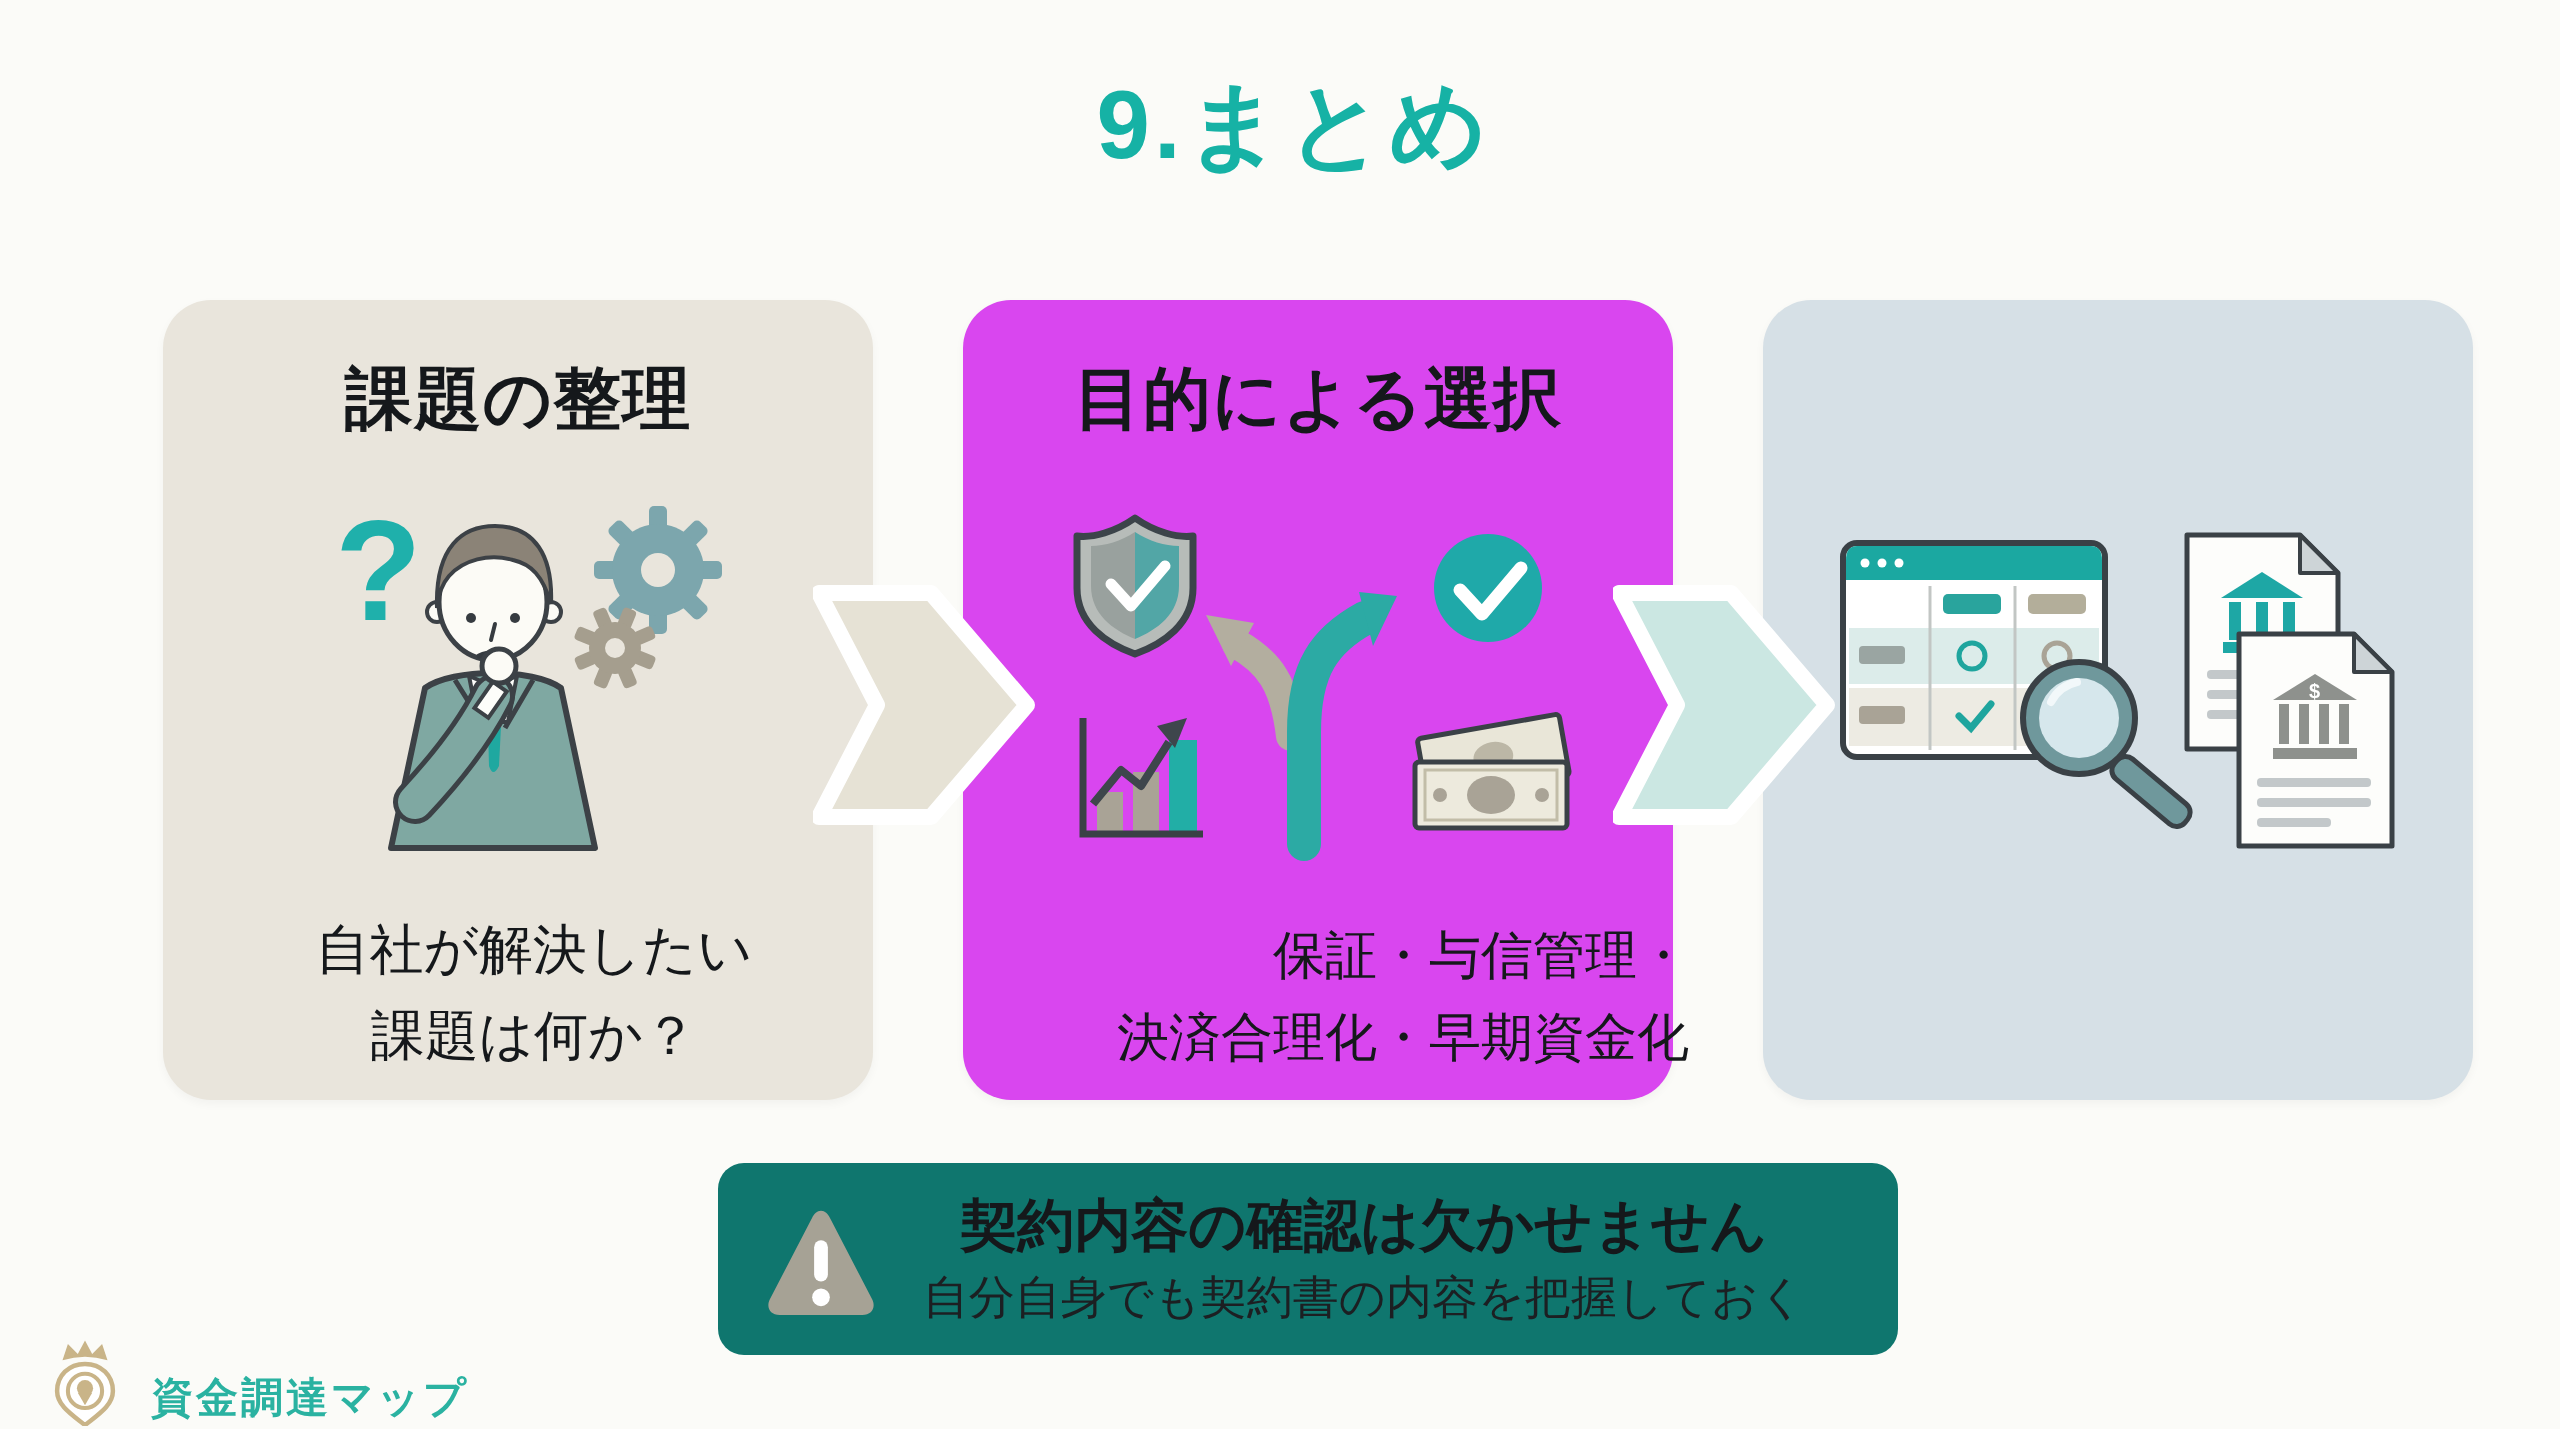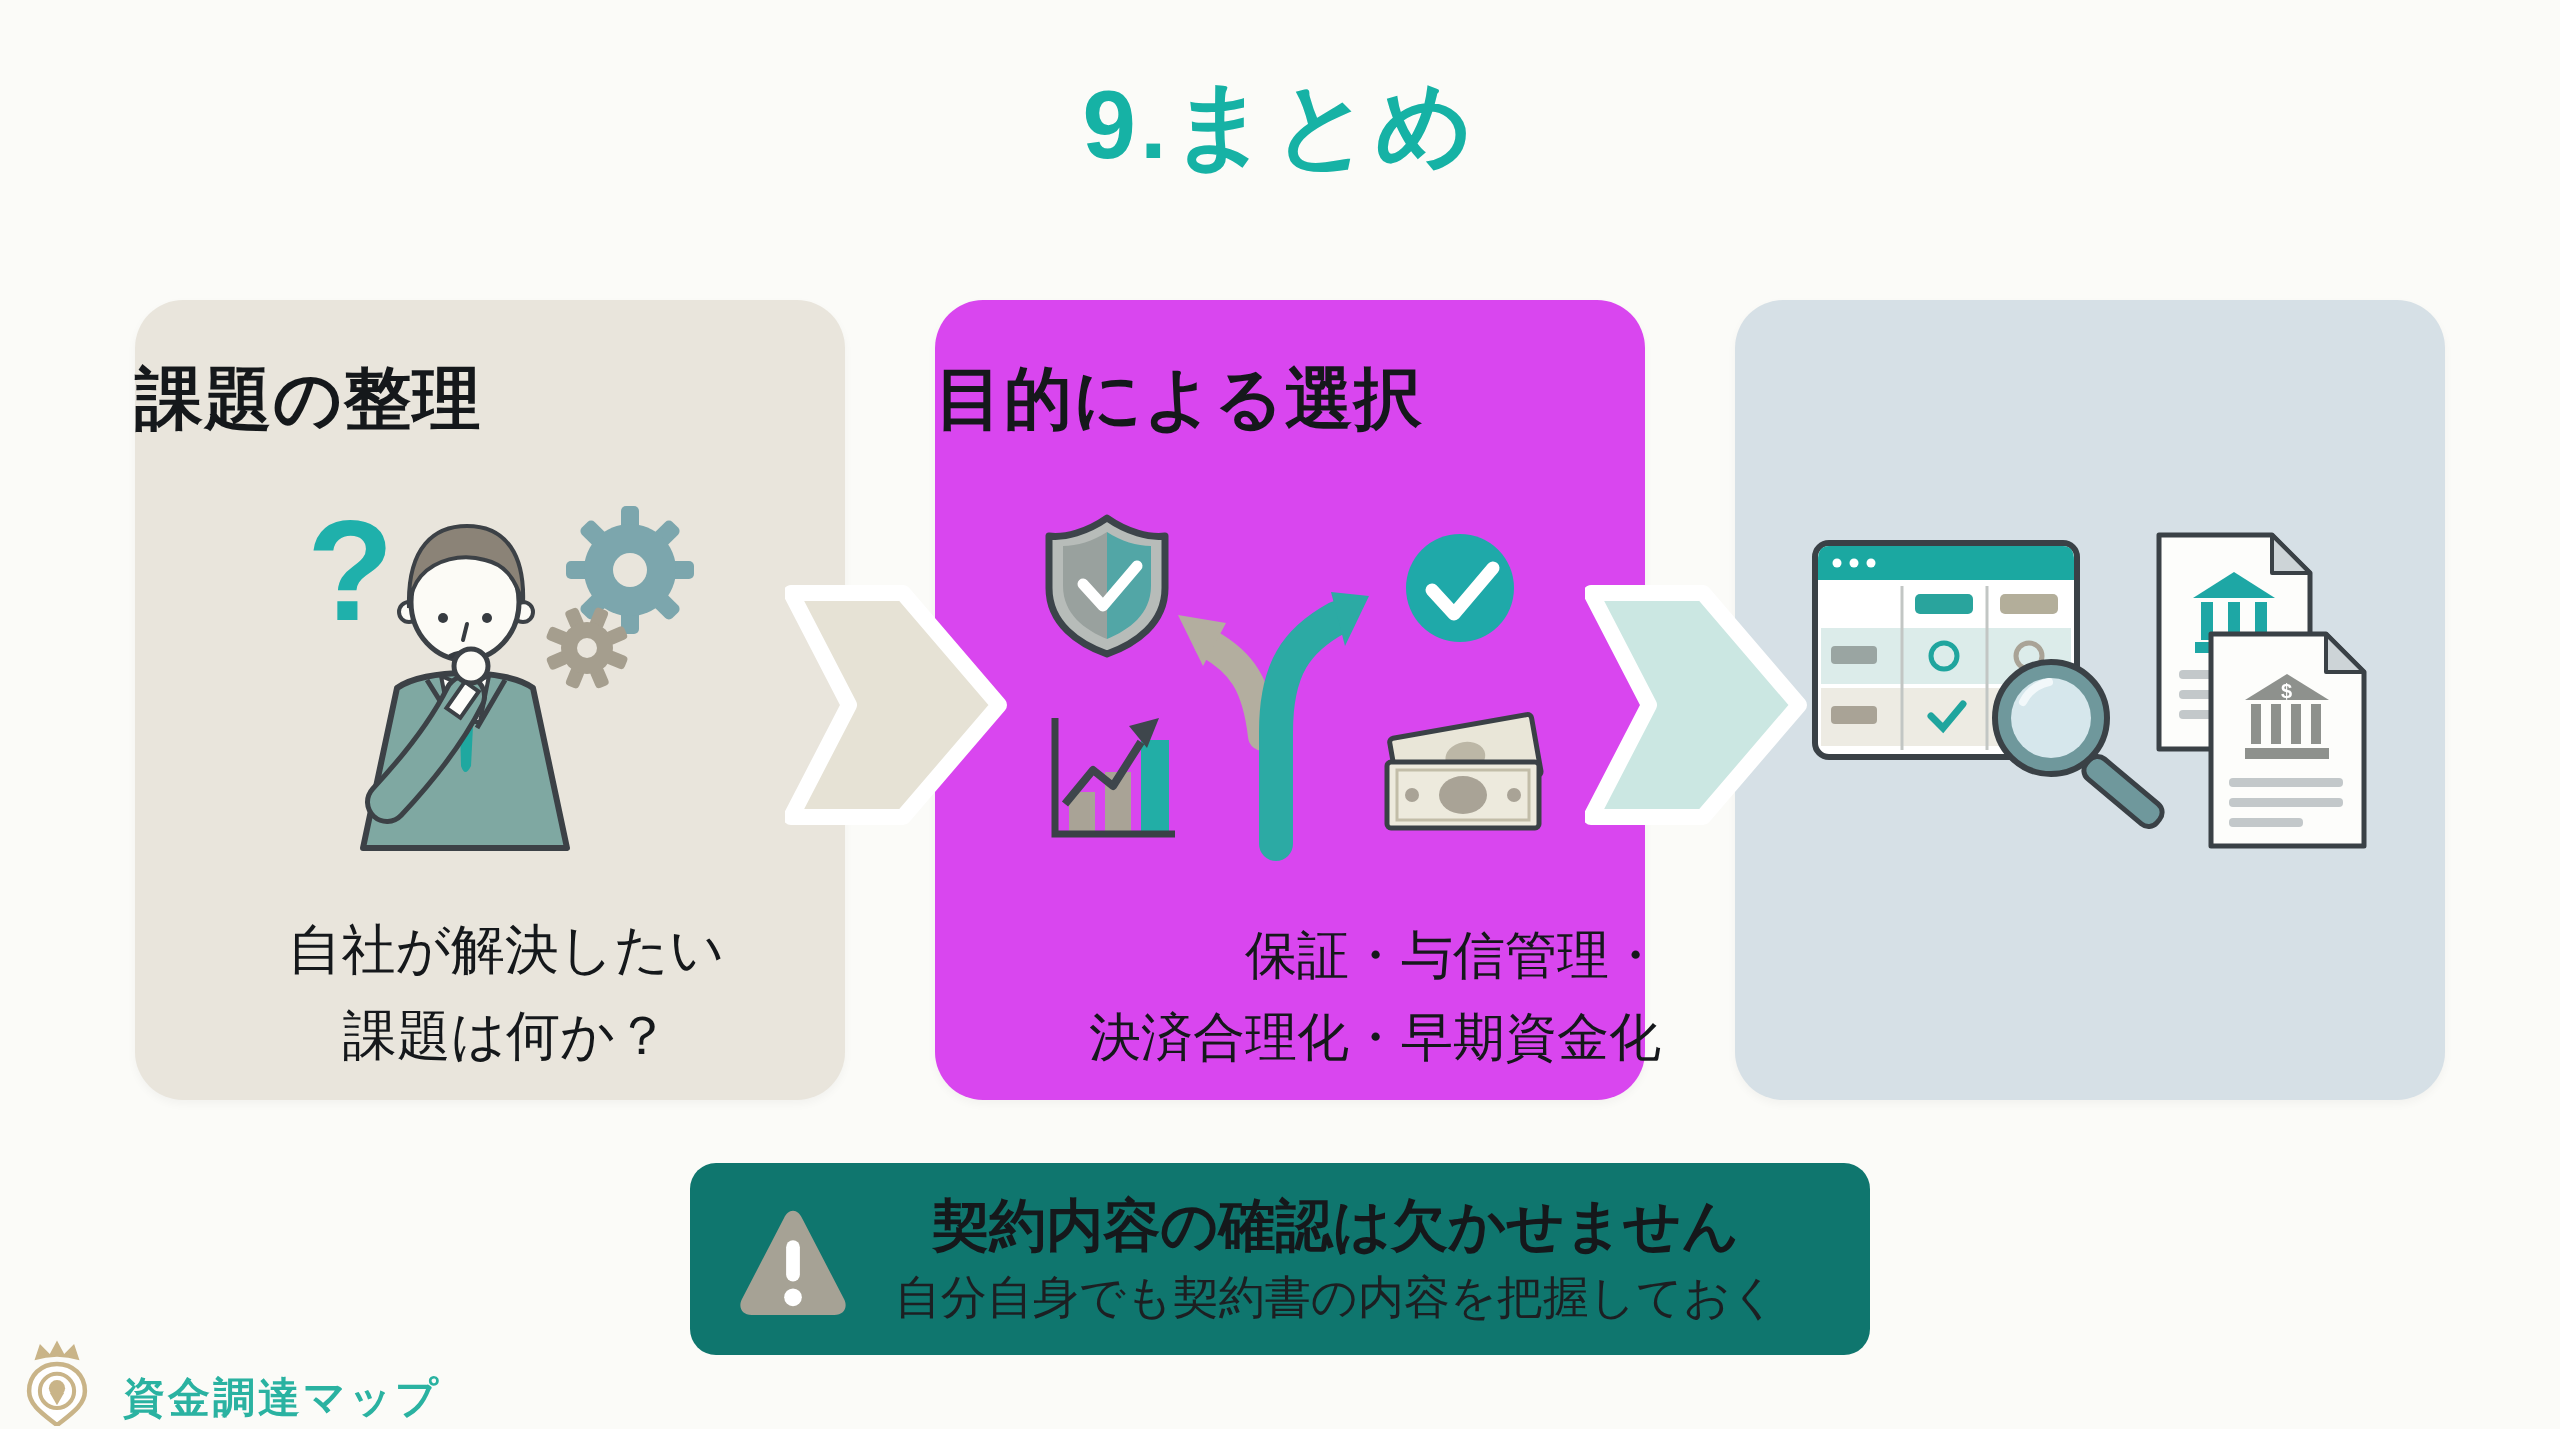--- a/index.html
+++ b/index.html
@@ -3,21 +3,21 @@
 <meta charset="utf-8">
 <style>
   html,body{margin:0;padding:0;}
   body{
     width:2560px;height:1429px;
     background:#fbfbf8;
     font-family:"Liberation Sans", sans-serif;
     position:relative;
     overflow:hidden;
   }
-  .slide{position:absolute;inset:0;}
+  .slide{position:absolute;inset:0;margin-left:28px;}
 
   .slide-title{
     position:absolute;top:62px;left:0;width:100%;
     text-align:center;
     font-size:96px;font-weight:900;letter-spacing:4px;
     color:#16b2a5;
   }
 
   .cards{
     position:absolute;top:300px;left:135px;
@@ -28,21 +28,21 @@
     border-radius:48px;
     position:relative;
     box-shadow:0 4px 10px rgba(0,0,0,0.04);
   }
   .card.c1{background:#e9e5dc;}
   .card.c2{background:#d946ef;}
   .card.c3{background:#d6e0e6;}
 
   .card-title{
     margin-top:54px;
-    text-align:left;
+    text-align:center;
     font-size:68px;font-weight:900;
     color:#15181b;
     letter-spacing:1px;
   }
   .card-icons{
     position:absolute;top:170px;left:0;
     width:710px;height:430px;
     display:block;
   }
   .card-body{

